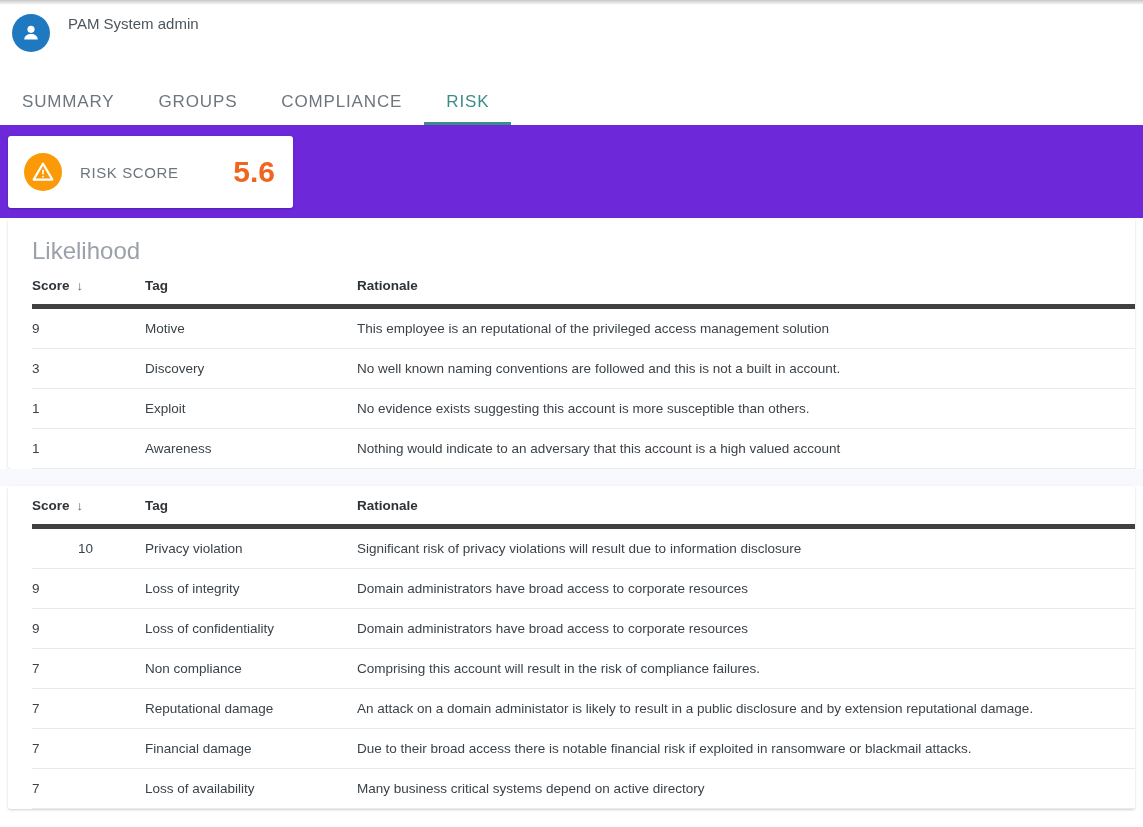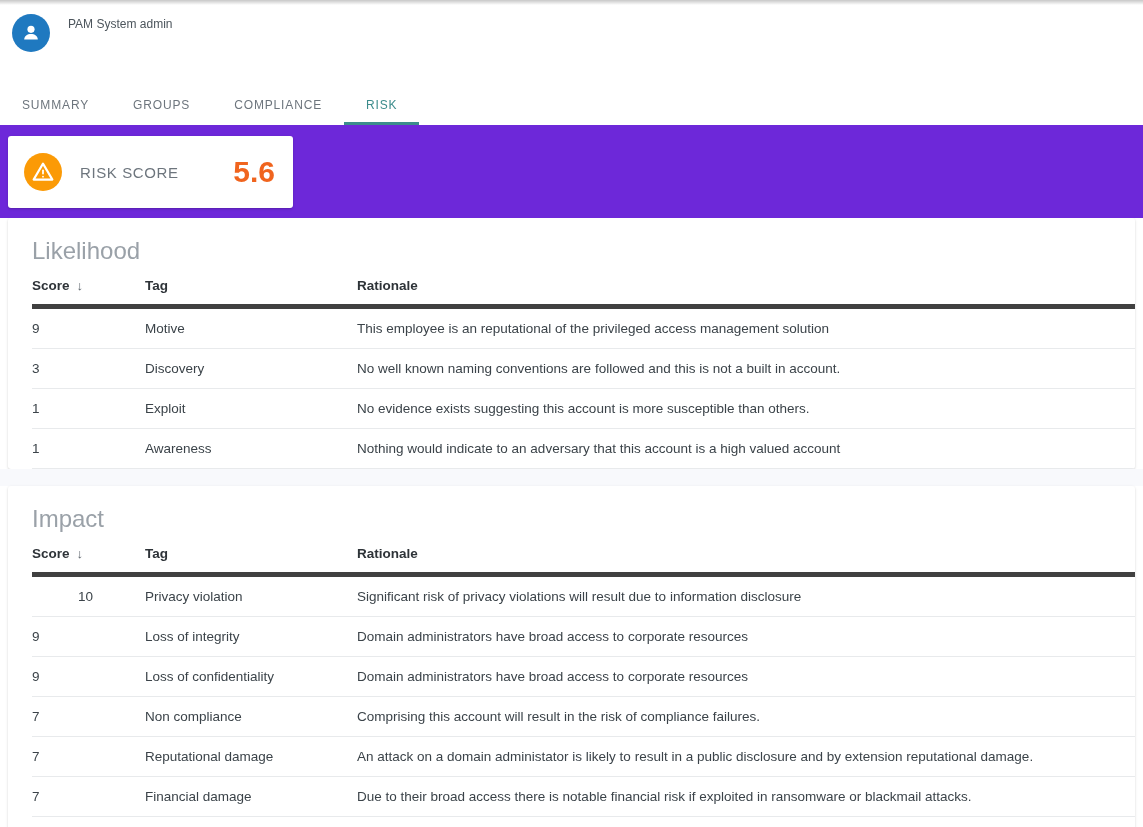--- a/index.html
+++ b/index.html
@@ -69,40 +69,40 @@
 
   .user-name {
     font-size: 29px;
     line-height: 34px;
     font-weight: 400;
     color: #3b444c;
     letter-spacing: 0.1px;
   }
 
   .user-role {
-    font-size: 12px;
+    font-size: 15px;
     line-height: 18px;
     color: #4c555c;
     margin-top: 4px;
     margin-left: 2px;
   }
 
   
   .tabs {
     position: absolute;
     left: 0;
     bottom: 0;
     display: flex;
     align-items: flex-end;
     height: 42px;
   }
 
   .tab {
     position: relative;
-    font-size: 12px;
+    font-size: 17px;
     letter-spacing: 0.85px;
     color: #6d757d;
     padding: 0 22px 13px 22px;
     cursor: pointer;
     user-select: none;
     white-space: nowrap;
   }
   .tab.active {
     color: #3c8c8c;
     font-weight: 500;
@@ -330,21 +330,20 @@
             <td class="cell-rat">Nothing would indicate to an adversary that this account is a high valued account</td>
           </tr>
         </tbody>
       </table>
     </div>
   </div>
 
   <div class="section-gap"></div>
 
   <div class="card">
-    <div class="card-title">Impact</div>
     <div class="table-wrap">
       <table class="risk-table">
         <thead>
           <tr>
             <th class="col-score">
               <span>Score</span><span class="sort-arrow">↓</span>
             </th>
             <th class="col-tag">Tag</th>
             <th class="col-rat">Rationale</th>
           </tr>

